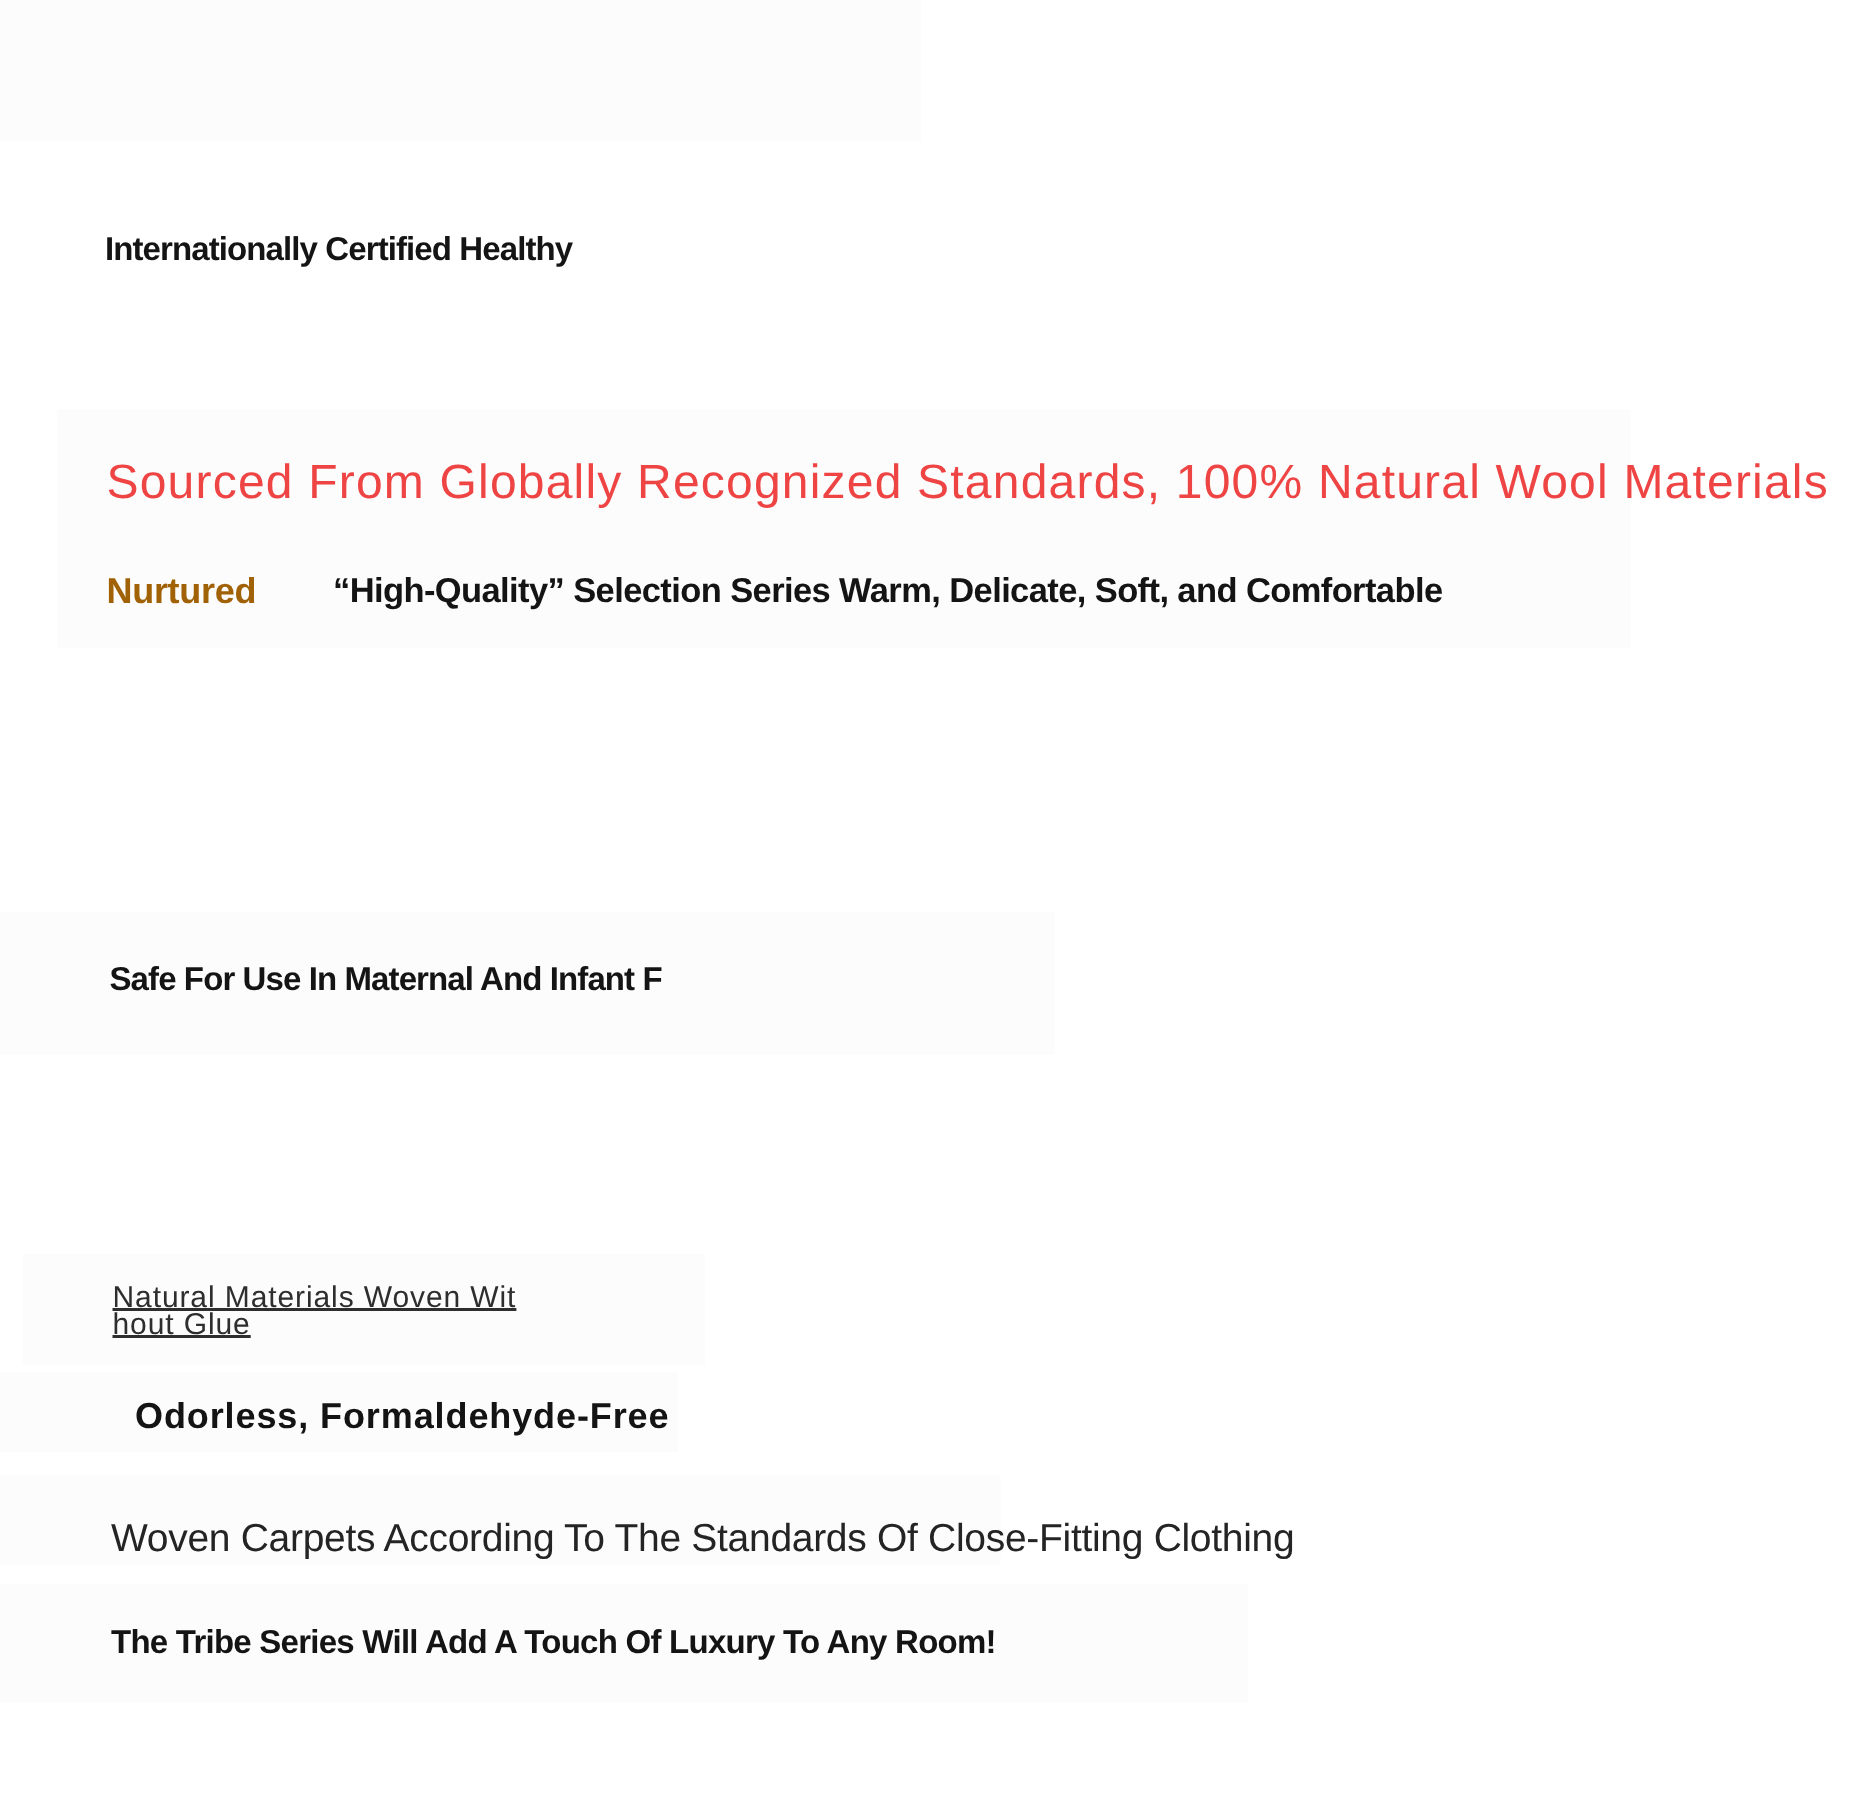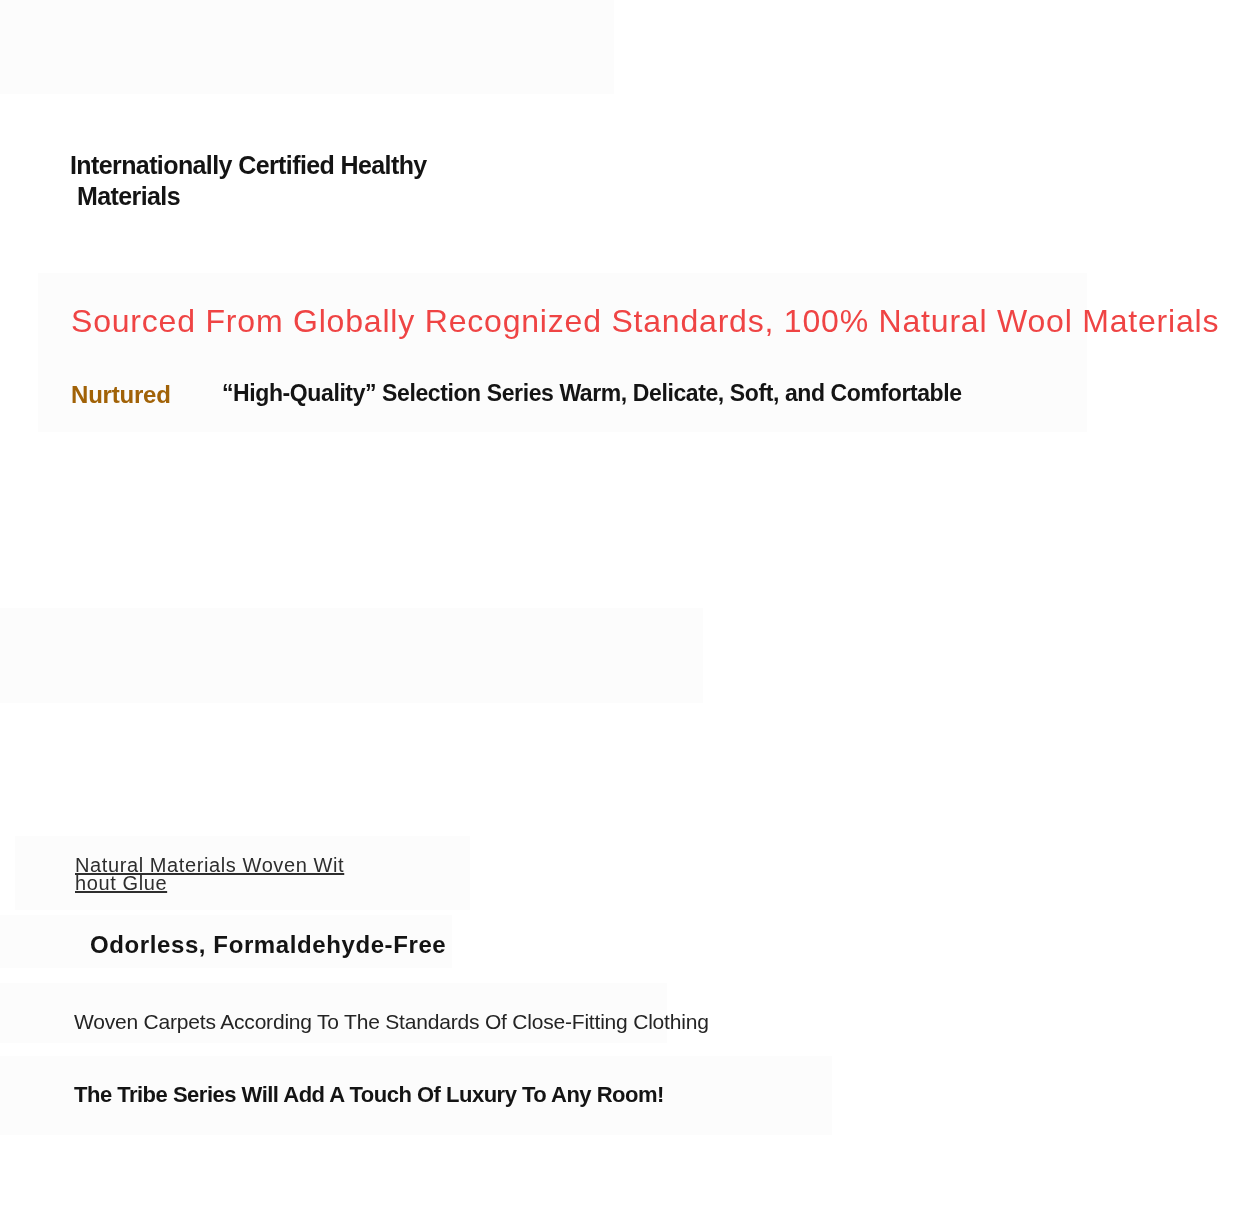--- a/index.html
+++ b/index.html
@@ -14,21 +14,21 @@
     overflow: hidden;
     font-family: "Liberation Sans", sans-serif;
     color: #141414;
   }
   .panel {
     position: absolute;
     background: #fcfcfc;
   }
   .abs { position: absolute; }
   .h-xl {
-    font-size: 25px;
+    font-size: 22px;
     font-weight: 700;
     letter-spacing: -0.6px;
     line-height: 31px;
     color: #141414;
   }
   .h-xl .indent { padding-left: 7px; }
   .h-tight { line-height: 25px; }
   .body-lg {
     font-size: 32px;
     font-weight: 400;
@@ -55,21 +55,21 @@
     color: #2e2e2e;
     text-decoration: underline;
   }
   .h-md {
     font-size: 24px;
     font-weight: 700;
     letter-spacing: 0.6px;
     color: #141414;
   }
   .body-md {
-    font-size: 21px;
+    font-size: 26px;
     font-weight: 400;
     letter-spacing: -0.2px;
     color: #242424;
   }
   .h-lg {
     font-size: 22px;
     font-weight: 700;
     letter-spacing: -0.5px;
     color: #141414;
   }
@@ -80,29 +80,29 @@
 <div class="panel" style="left:0; top:128; width:614px; height:94px;"></div>
 <div class="panel" style="left:38px; top:273px; width:1049px; height:159px;"></div>
 <div class="panel" style="left:0; top:608px; width:703px; height:95px;"></div>
 <div class="panel" style="left:15px; top:836px; width:455px; height:74px;"></div>
 <div class="panel" style="left:0; top:915px; width:452px; height:53px;"></div>
 <div class="panel" style="left:0; top:983px; width:667px; height:60px;"></div>
 <div class="panel" style="left:0; top:1056px; width:832px; height:79px;"></div>
 
 <div class="abs h-xl" style="left:70px; top:150px;">
   <div>Internationally Certified Healthy</div>
-  <div class="indent">Materials</div>
 </div>
 
 <div class="abs body-lg" style="left:71px; top:303px;">Sourced From Globally Recognized Standards, 100% Natural Wool Materials</div>
 
 <div class="abs label-bold" style="left:71px; top:381px;">Nurtured</div>
 <div class="abs tag-bold" style="left:222px; top:380px;">“High-Quality” Selection Series Warm, Delicate, Soft, and Comfortable</div>
 
 <div class="abs h-xl h-tight" style="left:73px; top:640px;">
+  <div>Safe For Use In Maternal And Infant F</div>
 </div>
 
 <div class="abs small-body" style="left:75px; top:856px;">
   <div>Natural Materials Woven Wit</div>
   <div>hout Glue</div>
 </div>
 
 <div class="abs h-md" style="left:90px; top:931px;">Odorless, Formaldehyde-Free</div>
 
 <div class="abs body-md" style="left:74px; top:1010px;">Woven Carpets According To The Standards Of Close-Fitting Clothing</div>

